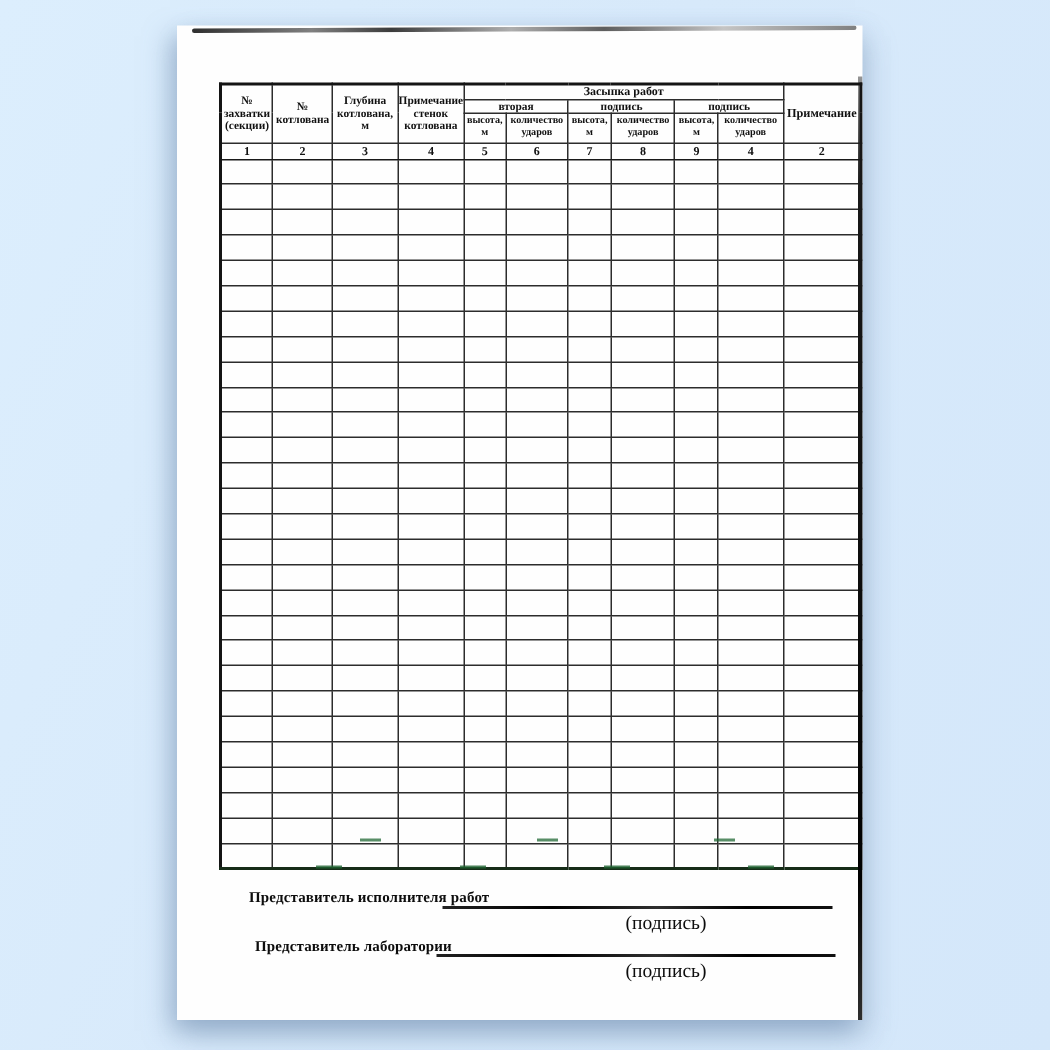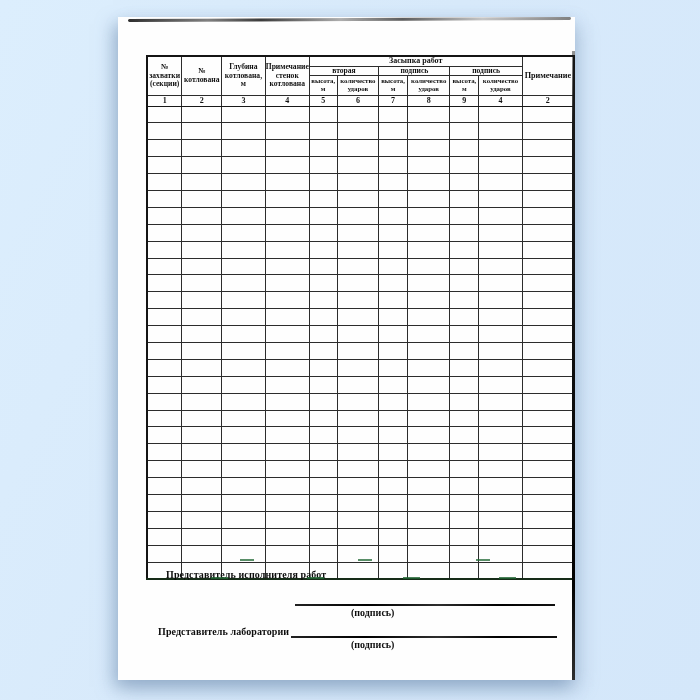--- a/index.html
+++ b/index.html
@@ -72,22 +72,22 @@
   
   .sig-label {
     position: absolute; font-weight: 700; font-size: 10px; color: #0d0d0d;
     white-space: nowrap; letter-spacing: 0.1px;
   }
   .sig-line {
     position: absolute; height: 2px;
     background: linear-gradient(90deg, #222 0%, #000 28%, #2e2e2e 55%, #000 78%, #111 100%);
   }
   .sig-caption {
-    position: absolute; width: 120px; text-align: left;
-    font-weight: 700; font-size: 10px; color: #0d0d0d;
+    position: absolute; width: 120px; text-align: right;
+    font-weight: 400; font-size: 13px; color: #0d0d0d;
   }
 </style>
 </head>
 <body>
 
 <div class="paper">
   <div class="scan-edge-top"></div>
   <div class="scan-edge-right"></div>
   <div class="green-dash-a"></div>
   <div class="green-dash-b"></div>
@@ -516,20 +516,20 @@
           <td></td>
           <td></td>
           <td></td>
           <td></td>
           <td></td>
           <td></td>
         </tr>
       </tbody>
   </table>
 
-  <span class="sig-label" style="left:48px; top:552px;">Представитель исполнителя работ</span>
+  <span class="sig-label" style="left:48px; top:576px;">Представитель исполнителя работ</span>
   <div class="sig-line" style="left:177px; right:20px; top:587px;"></div>
   <div class="sig-caption" style="left:233px; top:590px;">(подпись)</div>
 
-  <span class="sig-label" style="left:40px; top:609px;">Представитель лаборатории</span>
+  <span class="sig-label" style="left:52px; top:609px;">Представитель лаборатории</span>
   <div class="sig-line" style="left:173px; right:18px; top:619px;"></div>
   <div class="sig-caption" style="left:233px; top:622px;">(подпись)</div>
 </div>
 
 </body></html>

